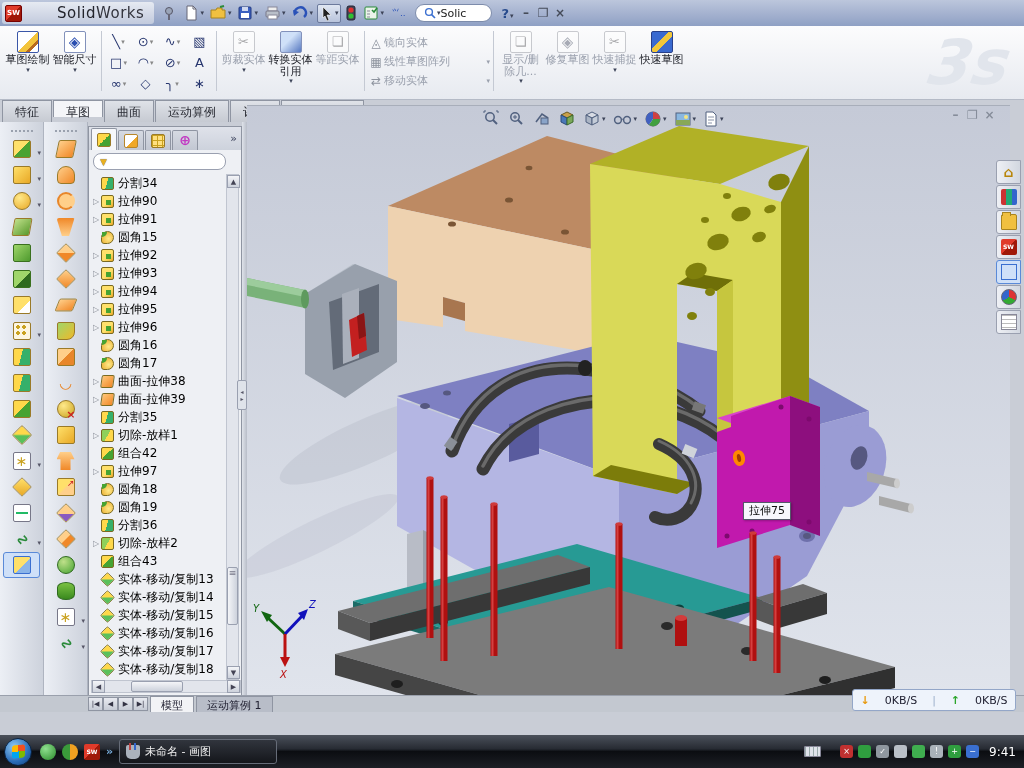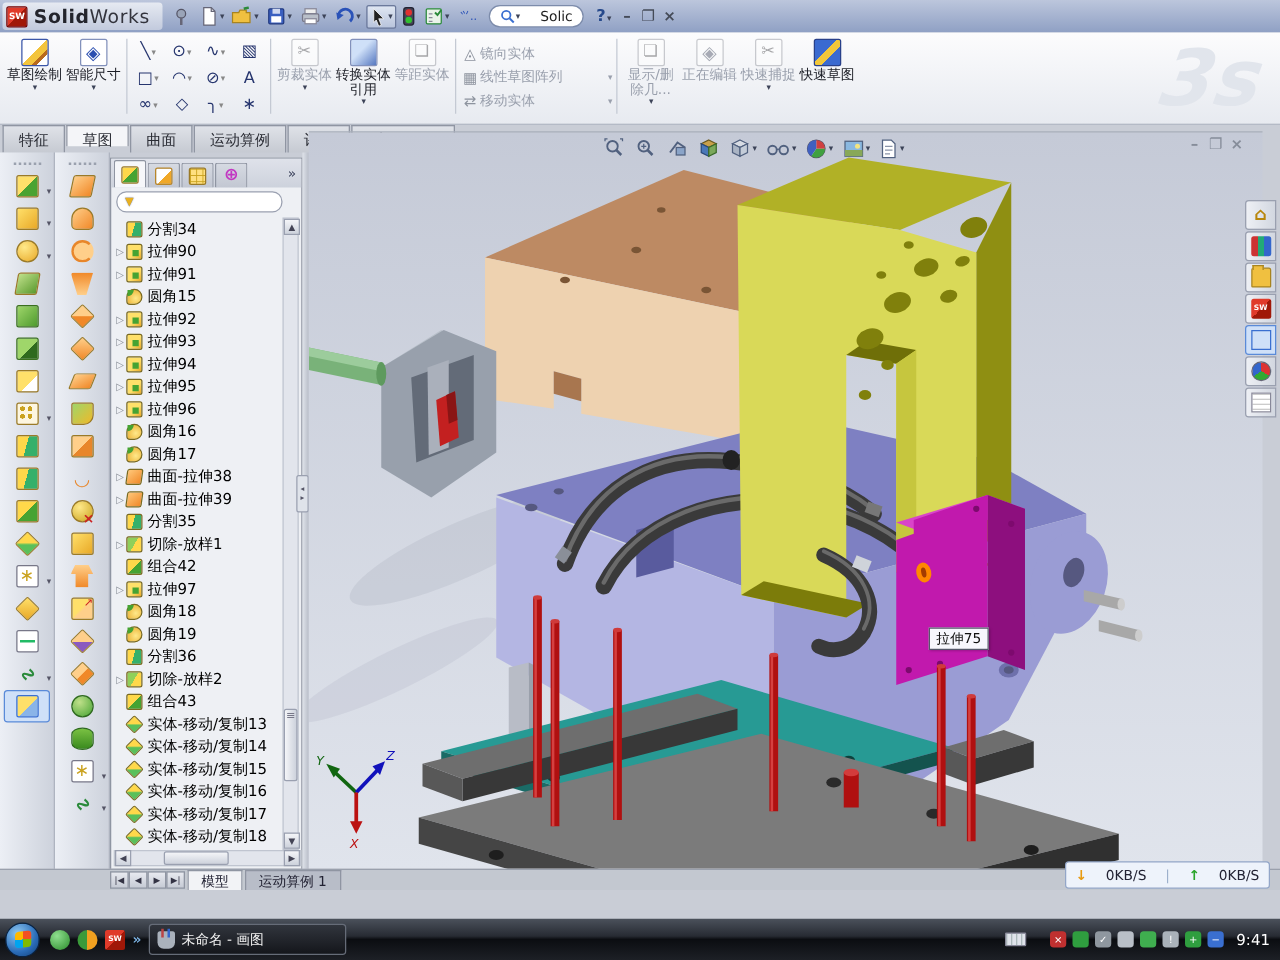--- a/index.html
+++ b/index.html
@@ -5,29 +5,29 @@
   *{margin:0;padding:0;box-sizing:border-box;font-family:"DejaVu Sans","Liberation Sans",sans-serif;}
   html,body{width:1024px;height:768px;overflow:hidden;background:#c9cdd6;}
   #stage{position:relative;width:1024px;height:768px;}
   .abs{position:absolute;}
 
   
   #titlebar{left:0;top:0;width:1024px;height:26px;background:linear-gradient(#bcc6dc,#8fa0c4);display:flex;align-items:center;}
   #logo-wrap{display:flex;align-items:center;height:22px;background:linear-gradient(#e6eaf2,#c2cadd);border-radius:3px;margin-left:2px;padding:0 10px 0 3px;}
   .sw-cube{width:17px;height:17px;background:linear-gradient(135deg,#e03a2a 50%,#a01808 50%);border:1px solid #700;border-radius:2px;color:#fff;font-size:7px;font-weight:bold;display:flex;align-items:center;justify-content:center;}
   #logo-text{margin-left:5px;font-size:15px;color:#33343d;letter-spacing:.5px;}
-  #logo-text b{font-weight:bold;color:#23242c;}
+  #logo-text b{font-weight:normal;color:#23242c;margin-left:30px;}
   #menu-host{display:flex;margin-left:14px;}
   .menu-item{font-size:12px;color:#14161f;padding:4px 9px;cursor:default;}
   #stdbar{display:flex;align-items:center;margin-left:4px;}
   .std-btn{display:flex;align-items:center;padding:1px 2px;margin:0 1px;}
   .std-btn.boxed{border:1px solid #6c7a9c;background:linear-gradient(#dfe6f2,#b9c4dc);border-radius:2px;}
   .caret{font-size:7px;color:#3c4358;margin-left:1px;}
   #search-pill{display:flex;align-items:center;background:#fff;border:1px solid #7d8cab;border-radius:9px;height:18px;padding:0 8px;margin:0 6px;}
-  #search-input{border:none;outline:none;width:42px;font-size:11px;color:#222;background:transparent;text-align:right;}
+  #search-input{border:none;outline:none;width:42px;font-size:11px;color:#222;background:transparent;}
   #help-btn{font-size:13px;color:#274a8c;font-weight:bold;margin:0 4px;}
   .winbtn{font-size:12px;color:#454b58;font-weight:bold;width:17px;text-align:center;}
 
   
   #cmdbar{left:0;top:26px;width:1024px;height:74px;background:linear-gradient(#fcfcfd,#e7eaf0);border-bottom:1px solid #b4bac6;overflow:hidden;}
   #cm-water{right:14px;top:0px;font-size:62px;font-style:italic;font-weight:bold;color:#e1e5ec;transform:skewX(-10deg);}
   #cm-row{position:absolute;left:4px;top:3px;display:flex;align-items:flex-start;height:68px;}
   .cm-sep{width:1px;height:60px;background:#c4c9d3;margin:2px 3px;}
   .cm-big{width:47px;display:flex;flex-direction:column;align-items:center;padding-top:2px;}
   .cm-big .lbl{font-size:11px;line-height:1.05;text-align:center;color:#1c1e26;margin-top:1px;}
@@ -399,21 +399,21 @@
           </div>
         </div>
         <div class="cm-sep"></div>
         <div class="cm-big dis">
           <div class="cmi cmi-offset"></div>
           <div class="lbl">显示/删除几...</div>
           <div class="caret">▾</div>
         </div>
         <div class="cm-big dis">
           <div class="cmi cmi-dimension"></div>
-          <div class="lbl">正在编辑</div>
+          <div class="lbl">修复草图</div>
         </div>
         <div class="cm-big dis">
           <div class="cmi cmi-trim"></div>
           <div class="lbl">快速捕捉</div>
           <div class="caret">▾</div>
         </div>
         <div class="cm-big">
           <div class="cmi cmi-rapid"></div>
           <div class="lbl">快速草图</div>
         </div>

